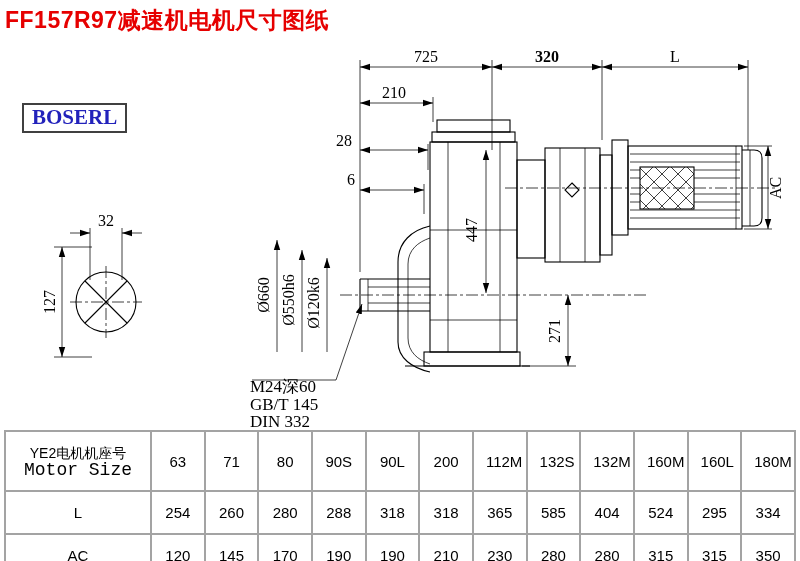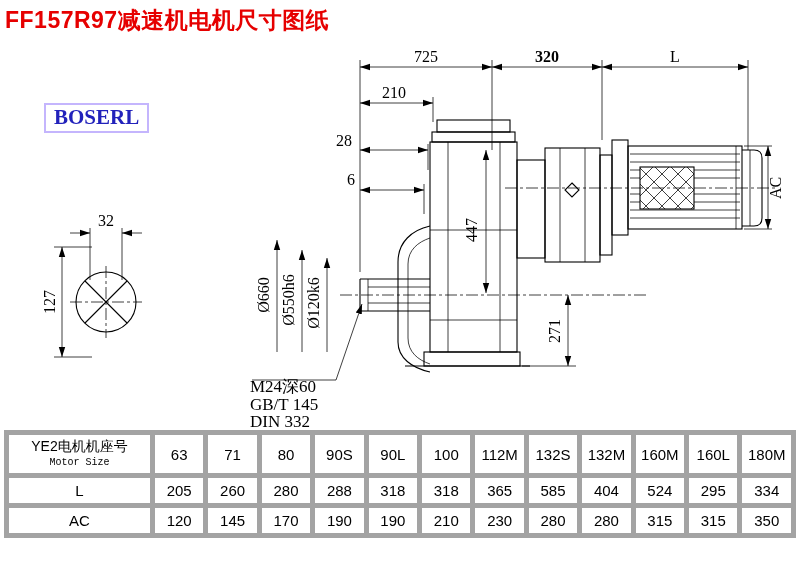--- a/index.html
+++ b/index.html
@@ -1,37 +1,37 @@
 <!DOCTYPE html>
 <html><head>
 <meta charset="utf-8">
 <style>
   * { margin:0; padding:0; box-sizing:border-box; }
   html,body { width:800px; height:561px; background:#fff; }
   body { position:relative; font-family:"Liberation Sans", sans-serif; overflow:hidden; }
   .stage { position:absolute; left:0; top:0; width:800px; height:503px; background:#fff; }
   .title { position:absolute; left:5px; top:5px; font-size:23px; font-weight:bold; color:#e60000;
            font-family:"Liberation Sans", sans-serif; letter-spacing:0.5px; }
-  .brand { position:absolute; left:44px; top:103px; border:2px solid #c4b5fd; padding:0 8px 1px 8px;
+  .brand { position:absolute; left:22px; top:103px; border:2px solid #404040; padding:0 8px 1px 8px;
            font-family:"Liberation Serif", serif; font-weight:bold; font-size:21px; color:#2222bb; background:#fff; }
   svg.drawing { position:absolute; left:0; top:0; }
   svg.drawing line, svg.drawing path, svg.drawing rect, svg.drawing circle { stroke:#000; fill:none; stroke-width:1.1; }
   svg.drawing .thin { stroke-width:0.75; }
   svg.drawing .cl { stroke-width:0.75; stroke-dasharray:12 3 3 3; }
   svg.drawing text { font-family:"Liberation Serif", serif; font-size:16px; fill:#000; stroke:none; }
   svg.drawing text.b { font-weight:bold; }
   svg.drawing text.note { font-size:17px; }
   table.spec { position:absolute; left:4px; top:430px; width:792px; border-collapse:collapse;
                table-layout:fixed; text-align:center; color:#000; }
-  table.spec td { border:5px solid #a3a3a3; height:30px; vertical-align:middle;
-                  font-family:"Liberation Sans", sans-serif; font-size:15px; padding:2px; }
+  table.spec td { border:2px solid #a3a3a3; height:30px; vertical-align:middle;
+                  font-family:"Liberation Sans", sans-serif; font-size:15px; padding:12px; }
   table.spec tr.hdr td { height:40px; }
   table.spec td.first { width:146px; }
   .hdr-cn { font-size:14px; line-height:18px; }
-  .hdr-en { font-size:10px; line-height:16px; font-family:"Liberation Mono", monospace; }
+  .hdr-en { font-size:18px; line-height:16px; font-family:"Liberation Mono", monospace; }
 </style>
 </head>
 <body>
 
 <div class="stage">
 
   <div class="title">FF157R97减速机电机尺寸图纸</div>
   <div class="brand">BOSERL</div>
 
   <svg class="drawing" width="800" height="429" viewBox="0 0 800 429">
@@ -157,31 +157,31 @@
         <tr class="hdr">
       <td class="first">
         <div class="hdr-cn">YE2电机机座号</div>
         <div class="hdr-en">Motor Size</div>
       </td>
       <td>63</td>
       <td>71</td>
       <td>80</td>
       <td>90S</td>
       <td>90L</td>
-      <td>100</td>
+      <td>200</td>
       <td>112M</td>
       <td>132S</td>
       <td>132M</td>
       <td>160M</td>
       <td>160L</td>
       <td>180M</td>
     </tr>
     <tr>
       <td class="first">L</td>
-      <td>205</td>
+      <td>254</td>
       <td>260</td>
       <td>280</td>
       <td>288</td>
       <td>318</td>
       <td>318</td>
       <td>365</td>
       <td>585</td>
       <td>404</td>
       <td>524</td>
       <td>295</td>

